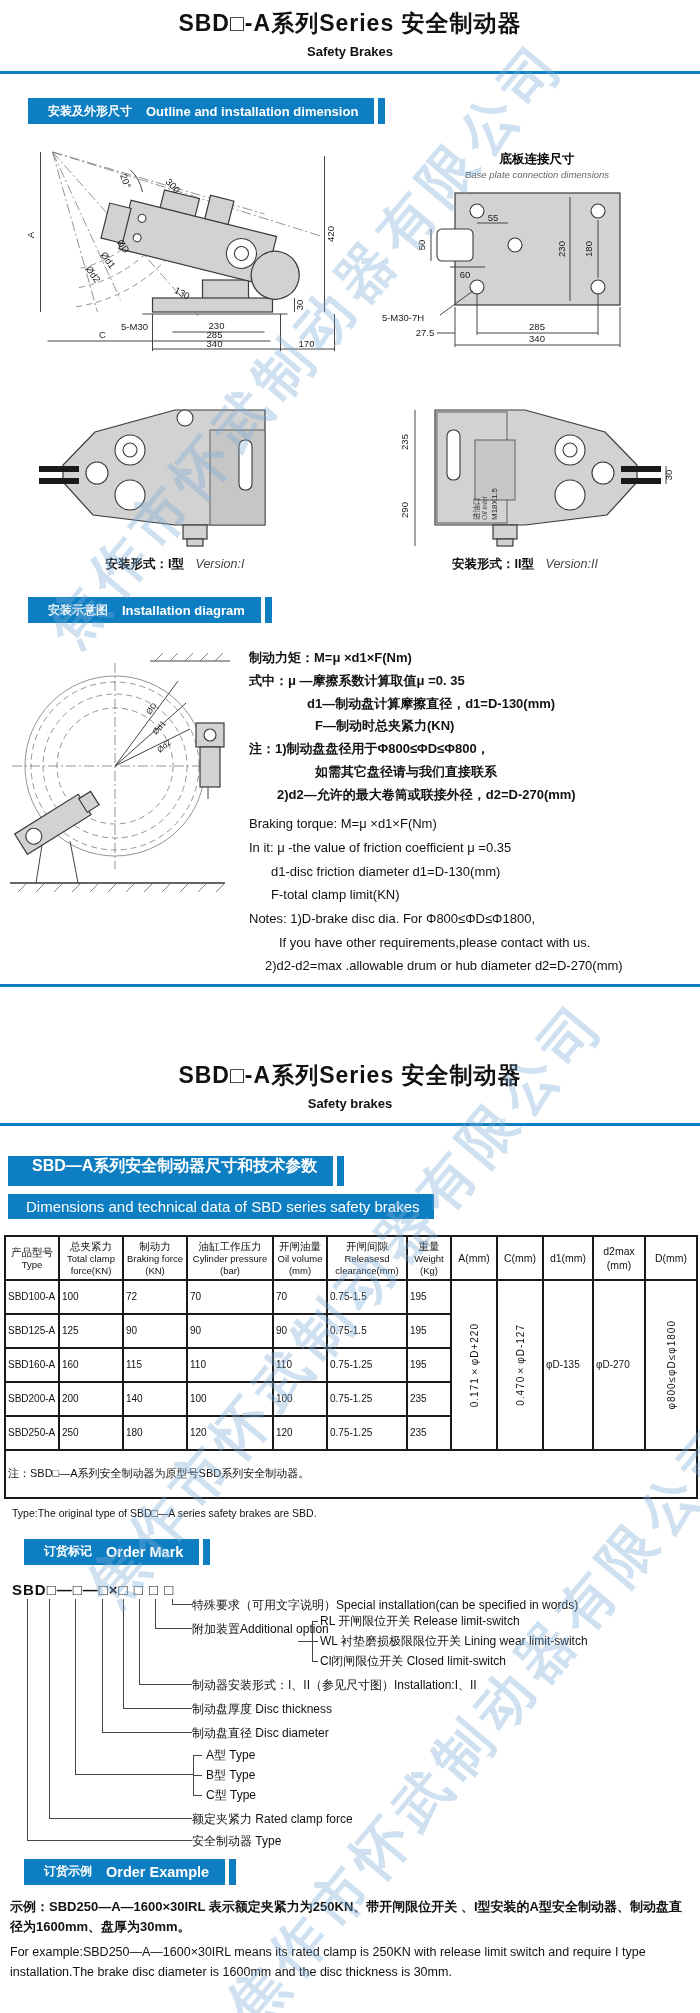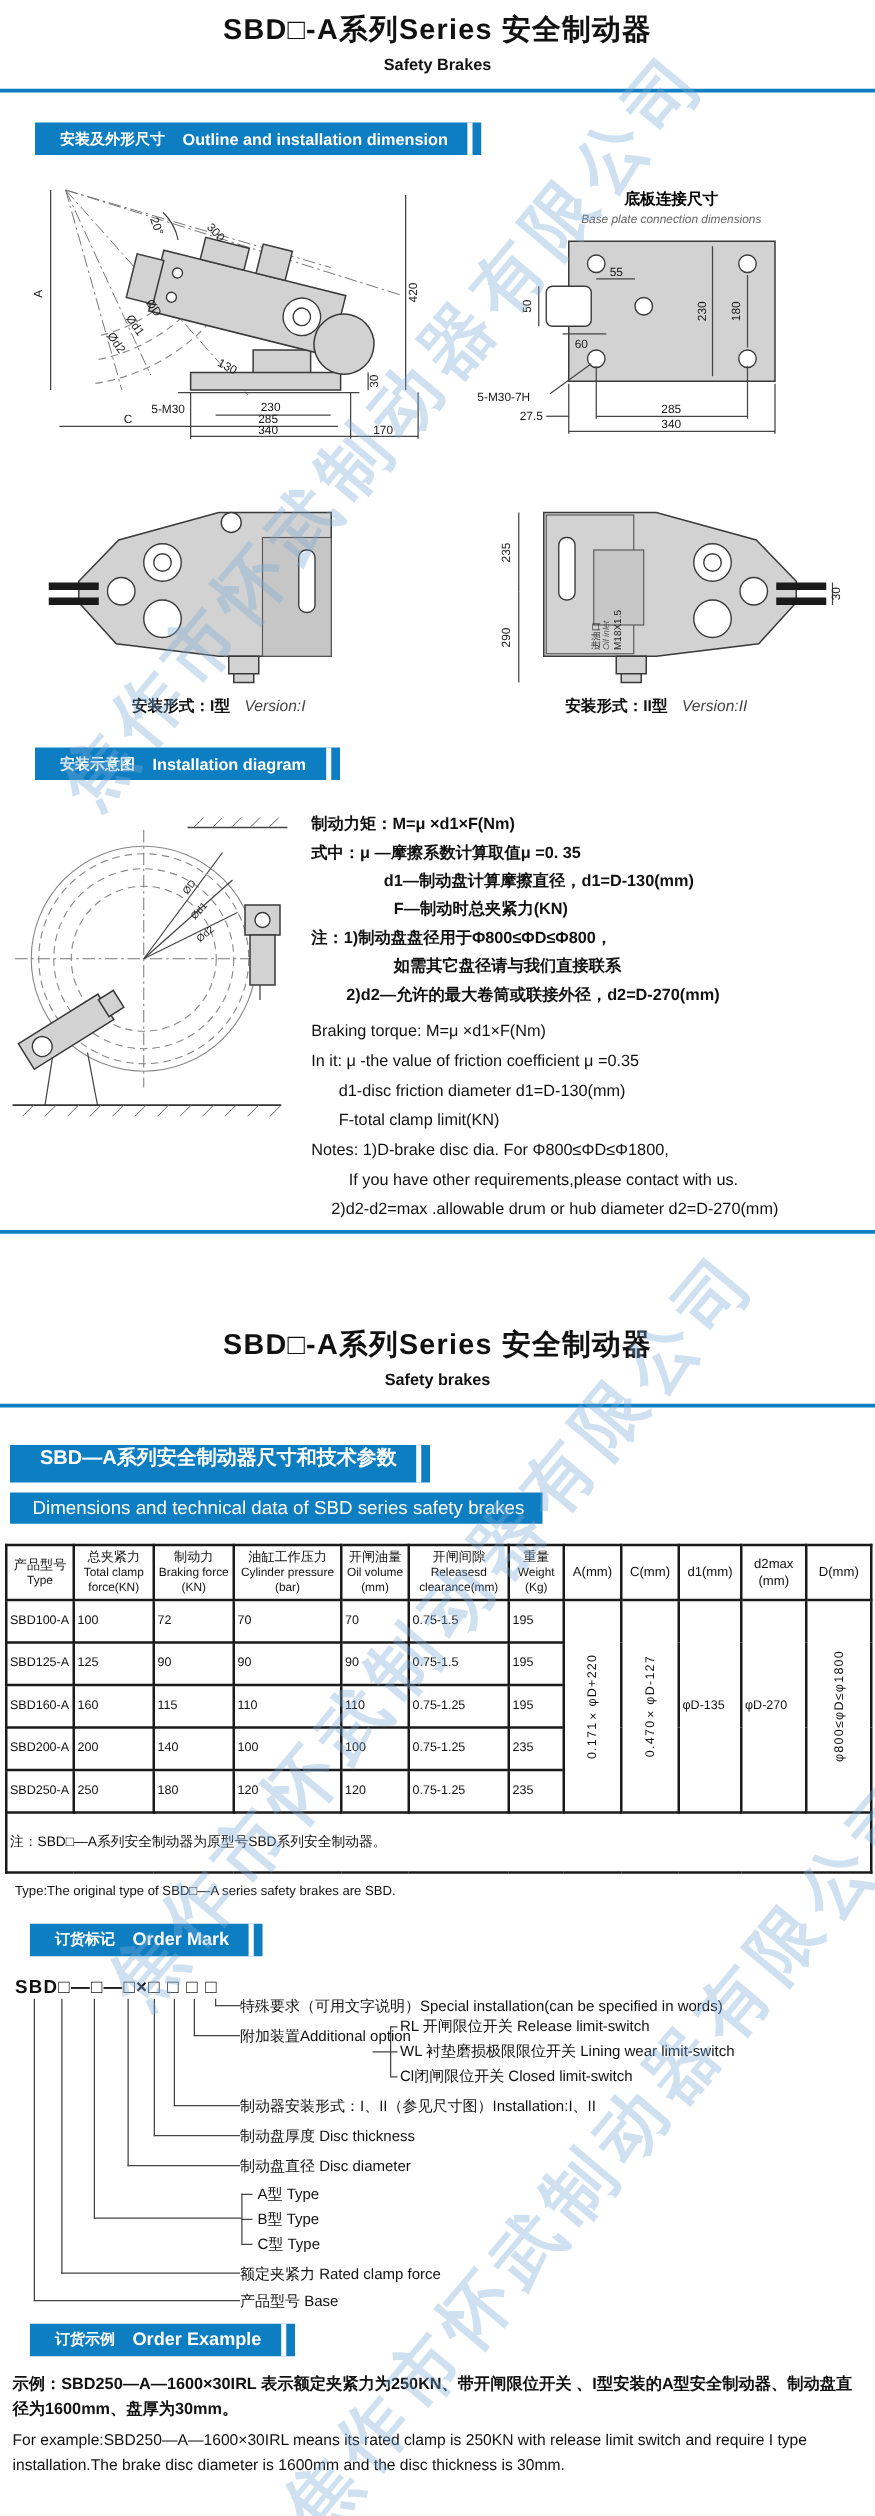--- a/index.html
+++ b/index.html
@@ -504,21 +504,21 @@
     <div class="oml" style="left:320px;top:32px;">RL 开闸限位开关 Release limit-switch</div>
     <div class="oml" style="left:320px;top:52px;">WL 衬垫磨损极限限位开关 Lining wear limit-switch</div>
     <div class="oml" style="left:320px;top:72px;">Cl闭闸限位开关 Closed limit-switch</div>
     <div class="oml" style="left:192px;top:96px;">制动器安装形式：I、II（参见尺寸图）Installation:I、II</div>
     <div class="oml" style="left:192px;top:120px;">制动盘厚度 Disc thickness</div>
     <div class="oml" style="left:192px;top:144px;">制动盘直径 Disc diameter</div>
     <div class="oml" style="left:206px;top:166px;">A型 Type</div>
     <div class="oml" style="left:206px;top:186px;">B型 Type</div>
     <div class="oml" style="left:206px;top:206px;">C型 Type</div>
     <div class="oml" style="left:192px;top:230px;">额定夹紧力 Rated clamp force</div>
-    <div class="oml" style="left:192px;top:252px;">产品型号 Base</div>
+    <div class="oml" style="left:192px;top:252px;">安全制动器 Type</div>
   </div>
 
   <div class="secrow secrow2" style="margin-top:6px;">
     <div class="secbar">
       <span class="zh">订货示例</span>
       <span class="en" style="font-size:14.5px;">Order Example</span>
     </div>
     <div class="vbar"></div>
   </div>
 

